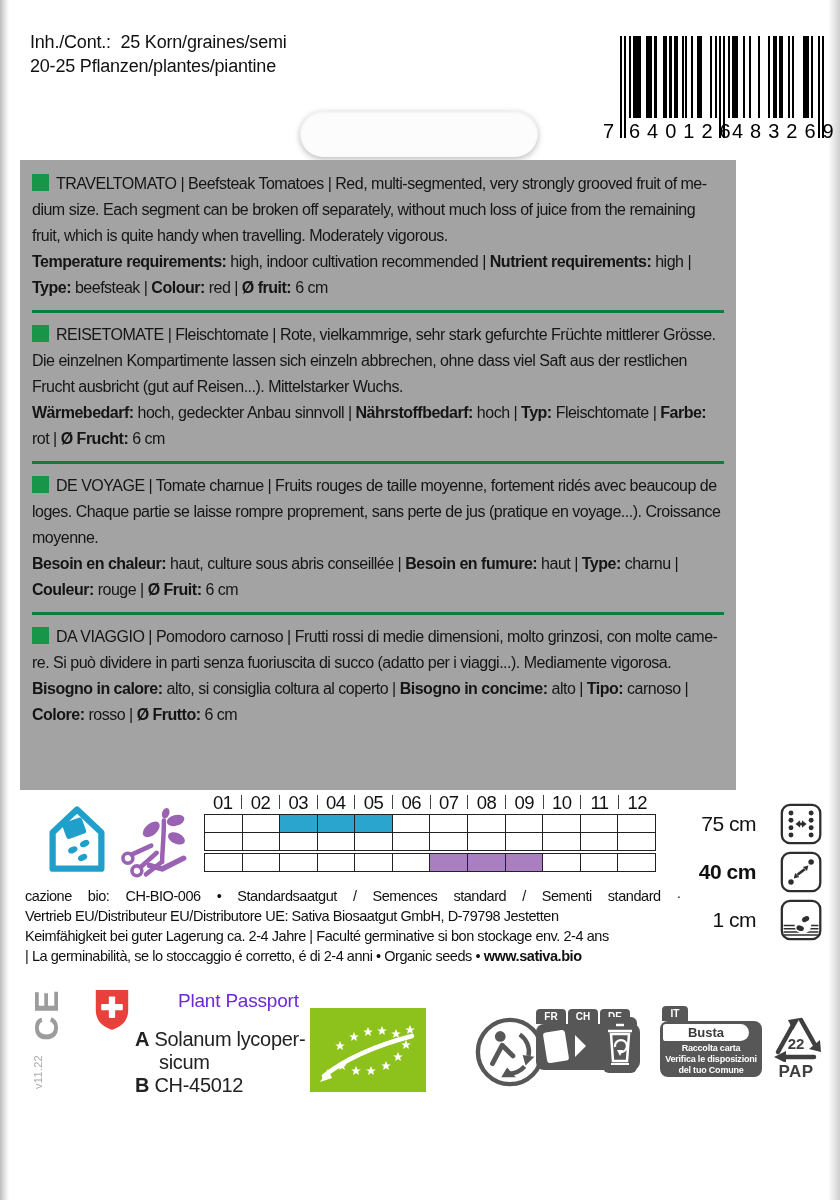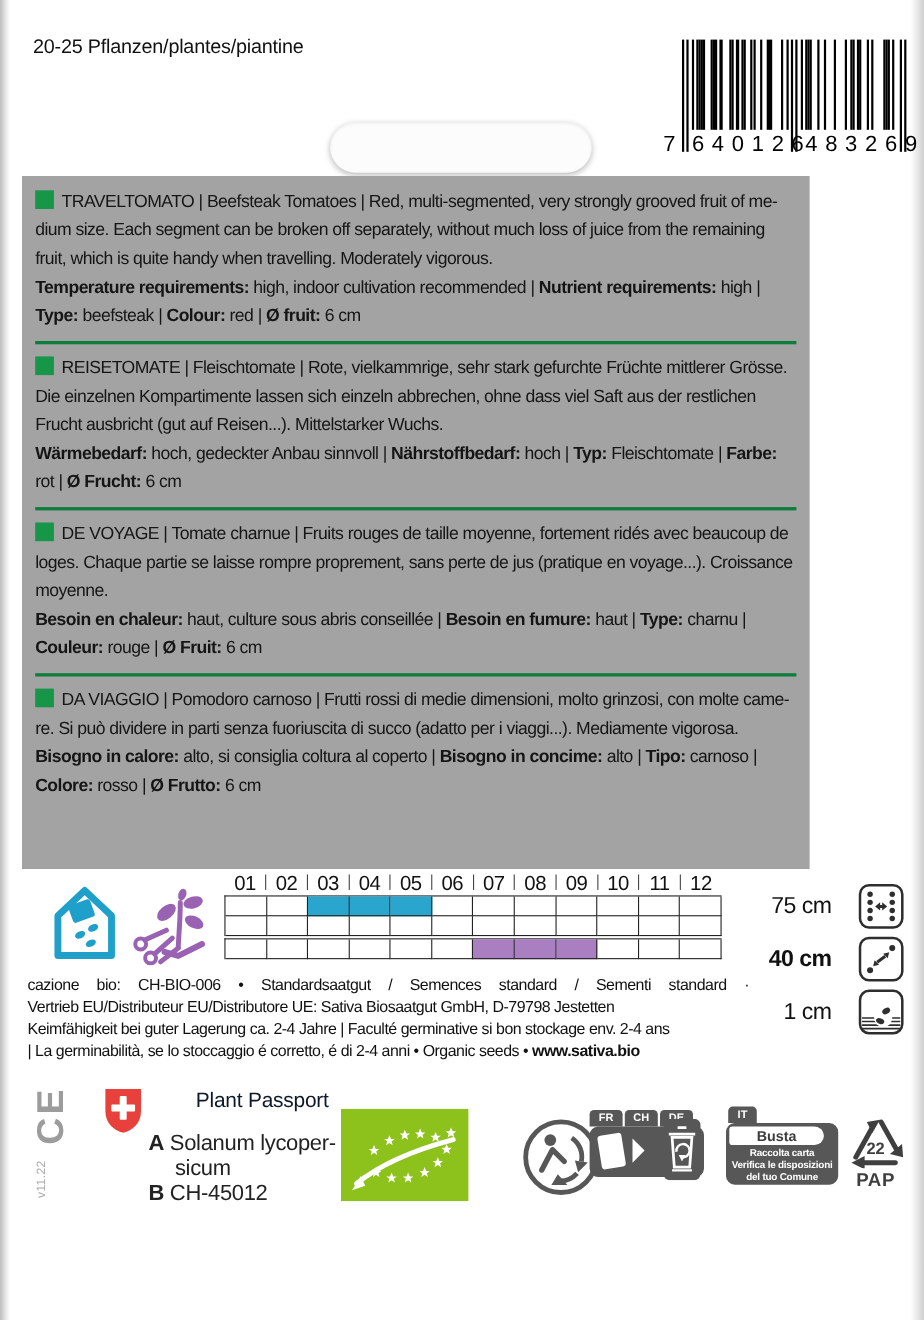--- a/index.html
+++ b/index.html
@@ -40,21 +40,21 @@
   .space-label{font-size:21px;letter-spacing:-0.5px;width:72px;text-align:right;color:#111;}
   
   #footer-block{left:25px;top:886px;width:656px;font-size:14.5px;line-height:20px;letter-spacing:-0.45px;color:#111;}
   .footer-line.justify{text-align:justify;text-align-last:justify;}
   
   #ce-mark{left:18px;top:986px;width:56px;height:56px;display:flex;align-items:center;justify-content:center;
       transform:rotate(-90deg);font-weight:700;font-size:34px;letter-spacing:3px;color:#9c9c9c;}
   #version-text{left:15px;top:1066px;width:46px;height:12px;font-size:11px;color:#a9a9a9;
       transform:rotate(-90deg);text-align:center;letter-spacing:0.3px;}
   #swiss-shield{left:94px;top:988px;}
-  #plant-passport-title{left:178px;top:990px;font-size:19px;color:#0f172a;letter-spacing:-0.2px;}
+  #plant-passport-title{left:178px;top:990px;font-size:19px;color:#6d28d9;letter-spacing:-0.2px;}
   #passport-lines{left:88px;top:1028px;font-size:20px;line-height:23px;letter-spacing:-0.3px;color:#222;margin-left:47px;}
   #passport-lines b{font-weight:700;}
   #passport-line2{padding-left:24px;}
   
   #eu-organic{left:310px;top:1008px;}
   
   #triman{left:474px;top:1016px;}
   
   #sorting-box{left:536px;top:1009px;width:104px;height:62px;}
   .tabs-row{display:flex;gap:2px;height:15px;}
@@ -74,20 +74,21 @@
   #pap{left:766px;top:1008px;width:60px;text-align:center;}
   #pap-label{font-size:17px;font-weight:700;color:#3f3f3f;letter-spacing:0.5px;margin-top:-4px;}
 </style>
 </head>
 <body>
 
 <div class="abs edge-left"></div>
 <div class="abs edge-right"></div>
 
 <div class="abs" id="contents-block">
+  <div>Inh./Cont.:&nbsp;&nbsp;25 Korn/graines/semi</div>
   <div>20-25 Pflanzen/plantes/piantine</div>
 </div>
 
 <div class="abs" id="barcode">
   <div id="barcode-bars">
       <div class="bar" style="left: 0px; height: 102px;"></div>
       <div class="bar" style="left: 4.3px; height: 102px;"></div>
       <div class="bar" style="left: 8.6px; height: 82px;"></div>
       <div class="bar" style="left: 12.9px; height: 82px;"></div>
       <div class="bar" style="left: 15.05px; height: 82px;"></div>

